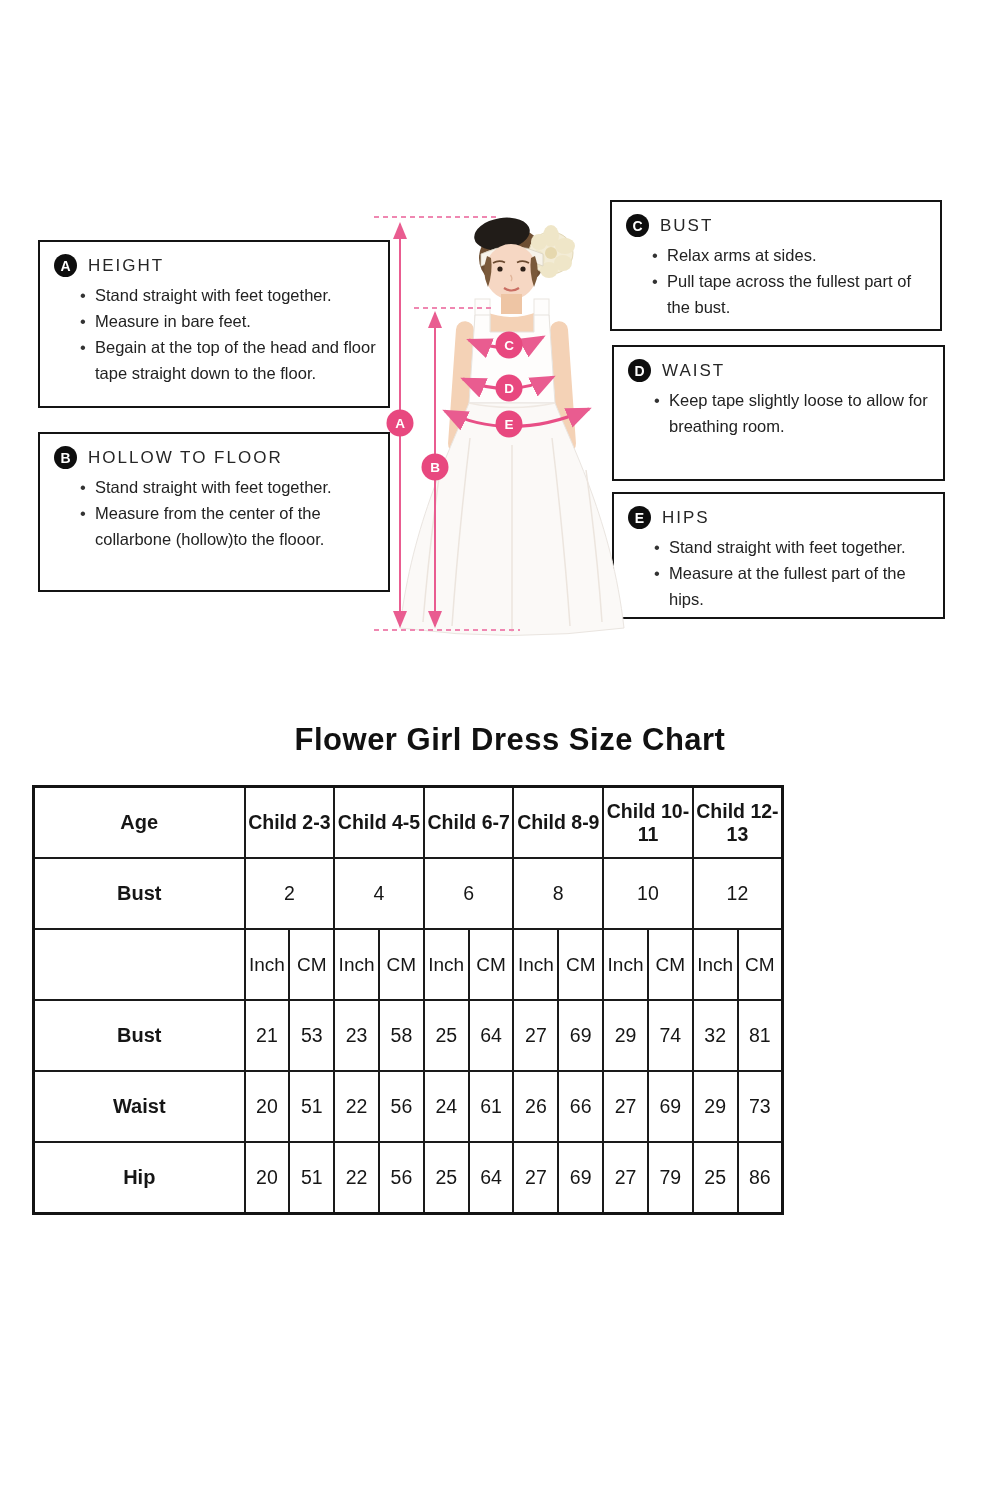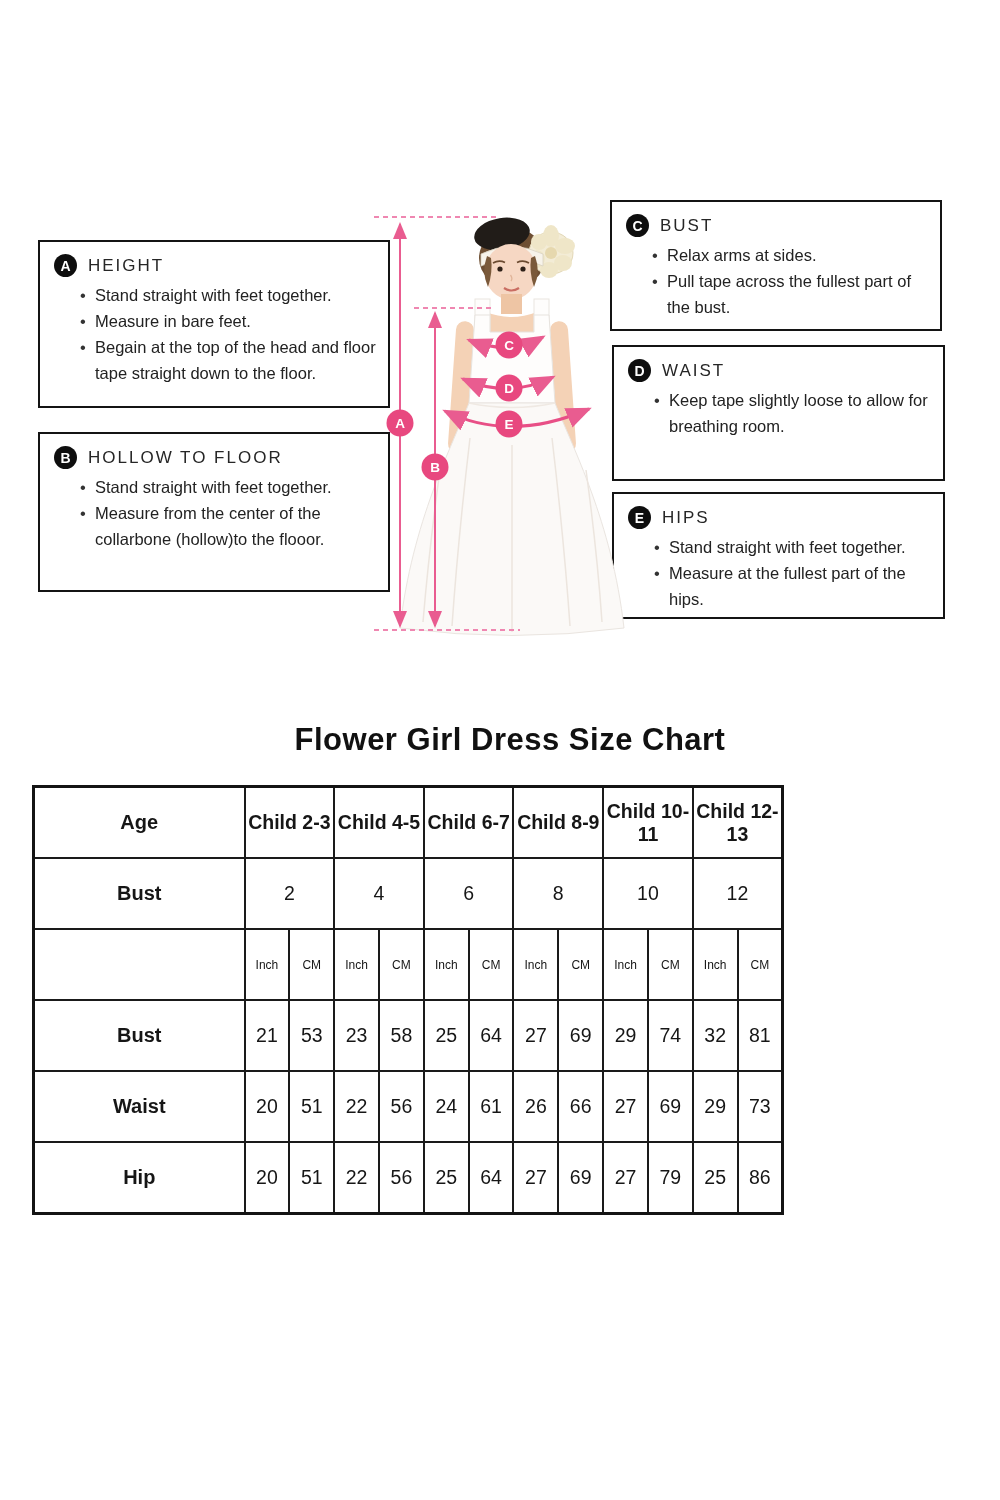--- a/index.html
+++ b/index.html
@@ -29,21 +29,21 @@
   .fb-c{left:141px;top:150px;}
   .fb-d{left:141px;top:193px;}
   .fb-e{left:141px;top:229px;}
 
   
   .chart-title{position:absolute;left:0;right:0;top:722px;text-align:center;font-size:31px;font-weight:bold;letter-spacing:.5px;color:#111;padding-left:20px;}
   .size-table{position:absolute;left:32px;top:785px;width:752px;border-collapse:collapse;table-layout:fixed;border:3px solid #141414;}
   .size-table td{border:2px solid #1a1a1a;text-align:center;vertical-align:middle;height:67px;font-size:19.5px;overflow:hidden;color:#161616;}
   .size-table td.lbl{font-weight:bold;font-size:20px;}
   .size-table td.hdr{font-weight:bold;}
-  .size-table td.unit{font-size:12px;}
+  .size-table td.unit{font-size:19px;}
 </style>
 </head>
 <body>
 
 <div class="page">
 
   <div class="ibox box-a">
     <div class="trow">
       <span class="badge">A</span>
       <span class="btitle">HEIGHT</span>

